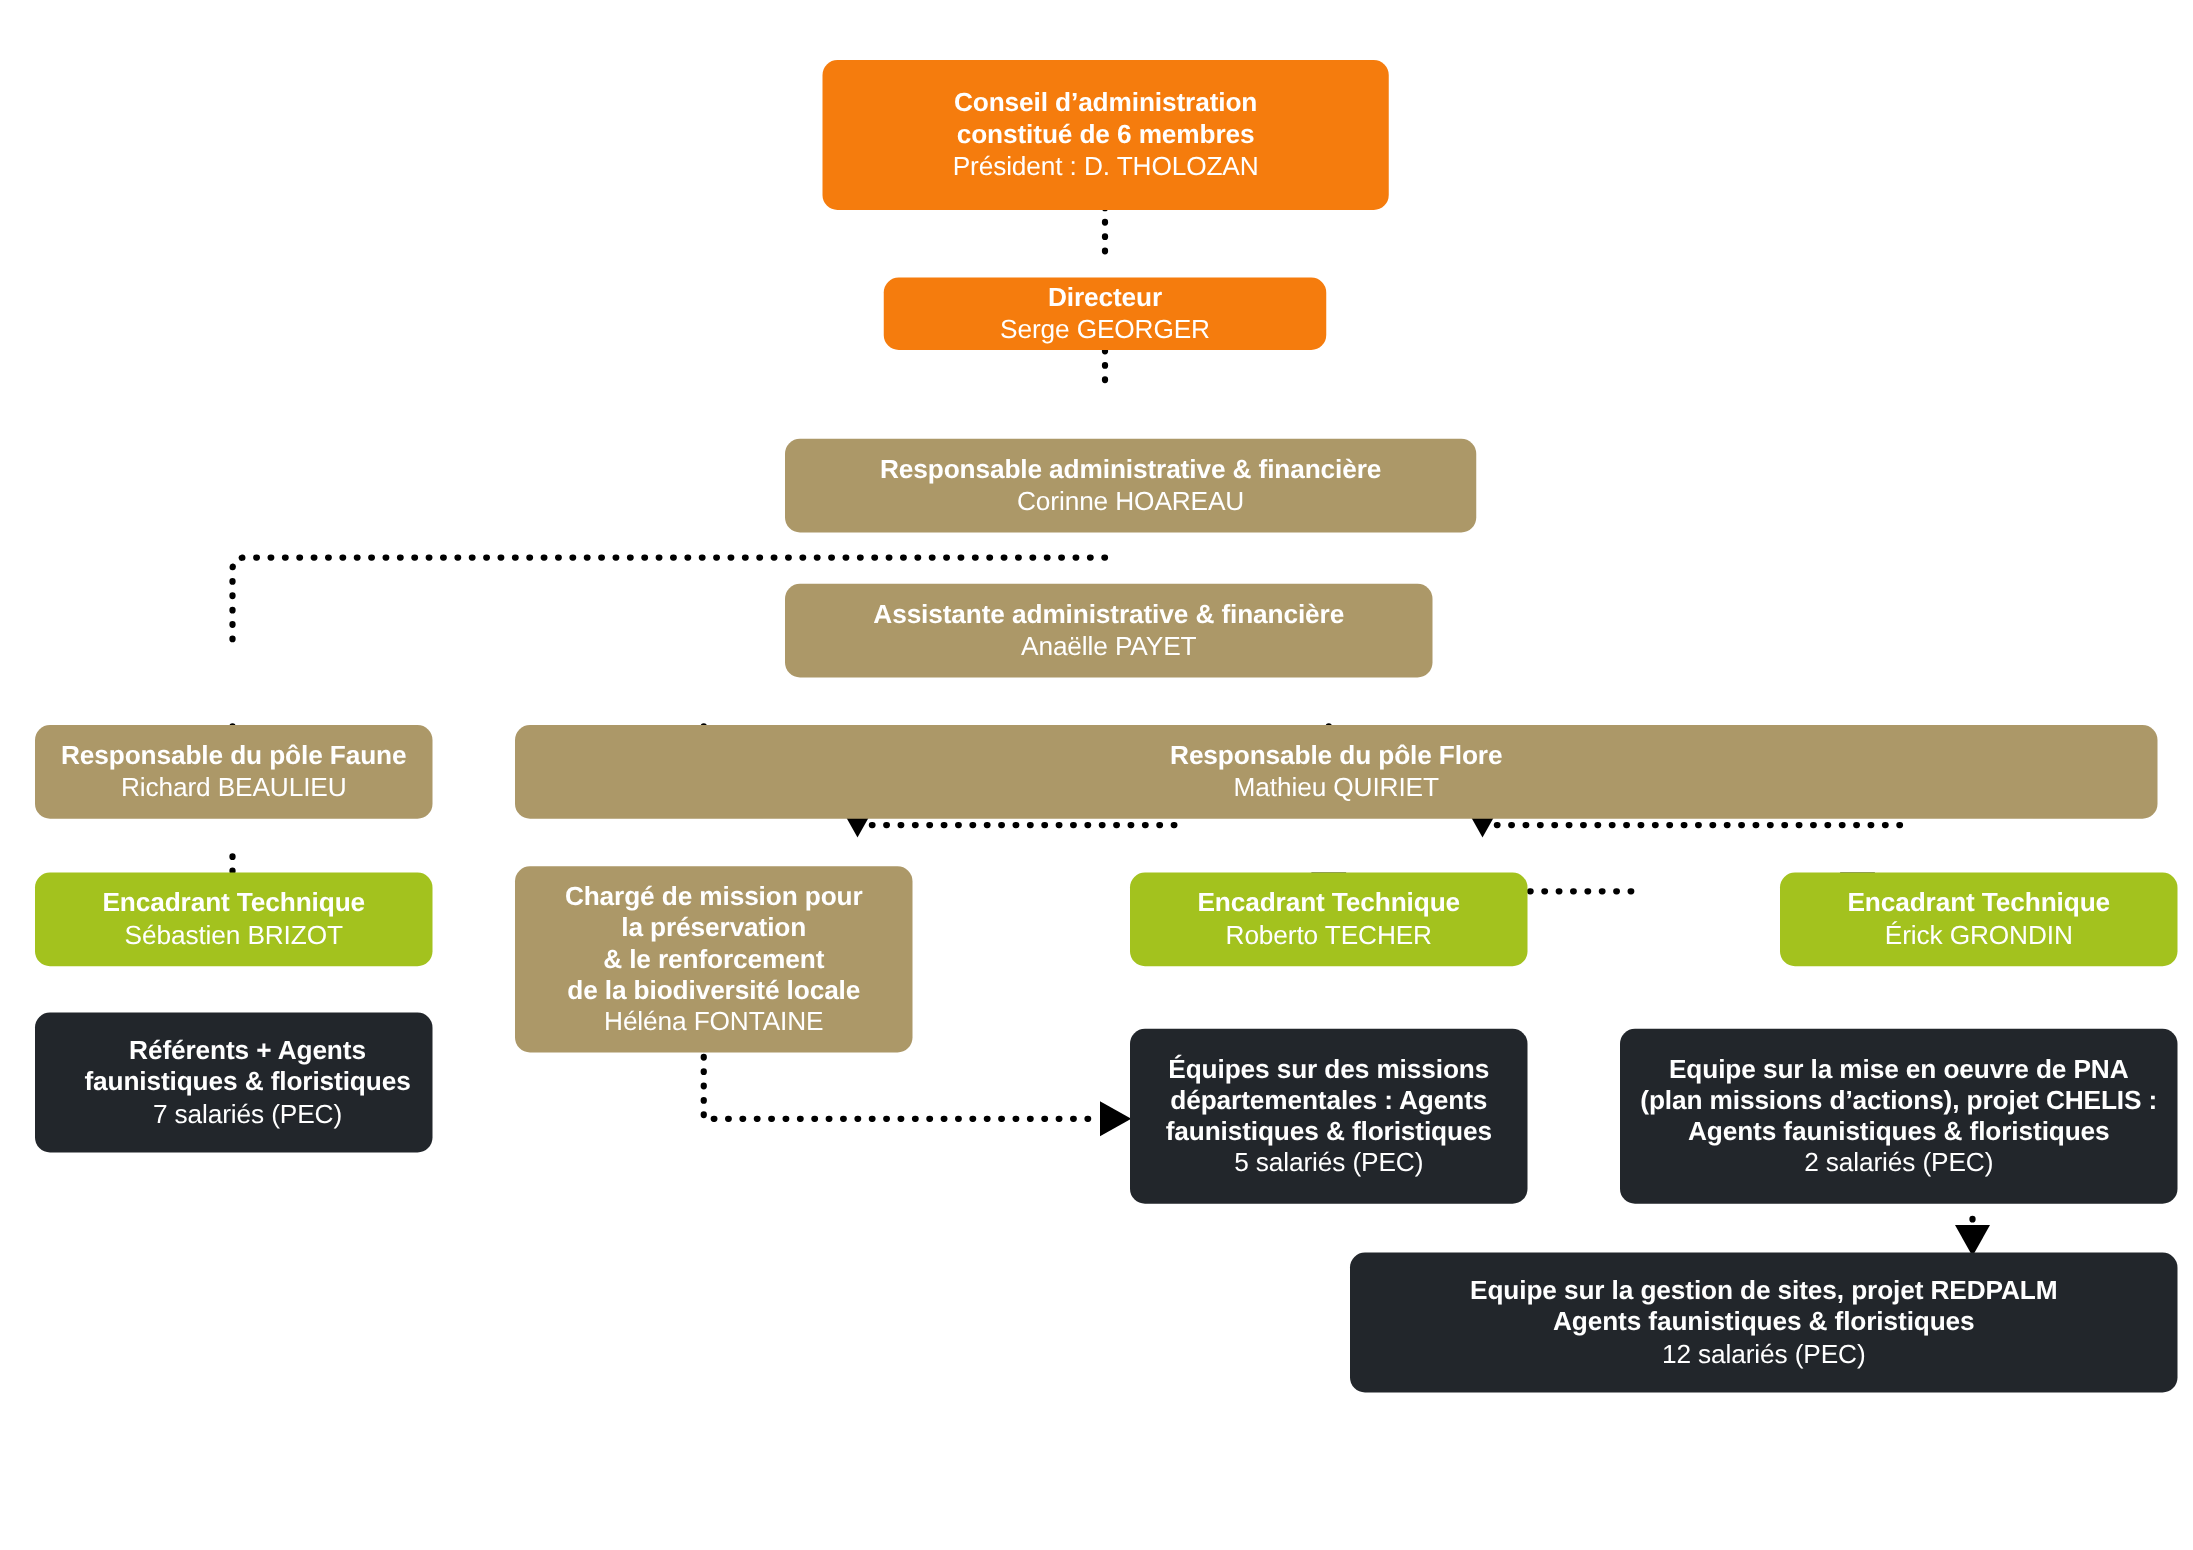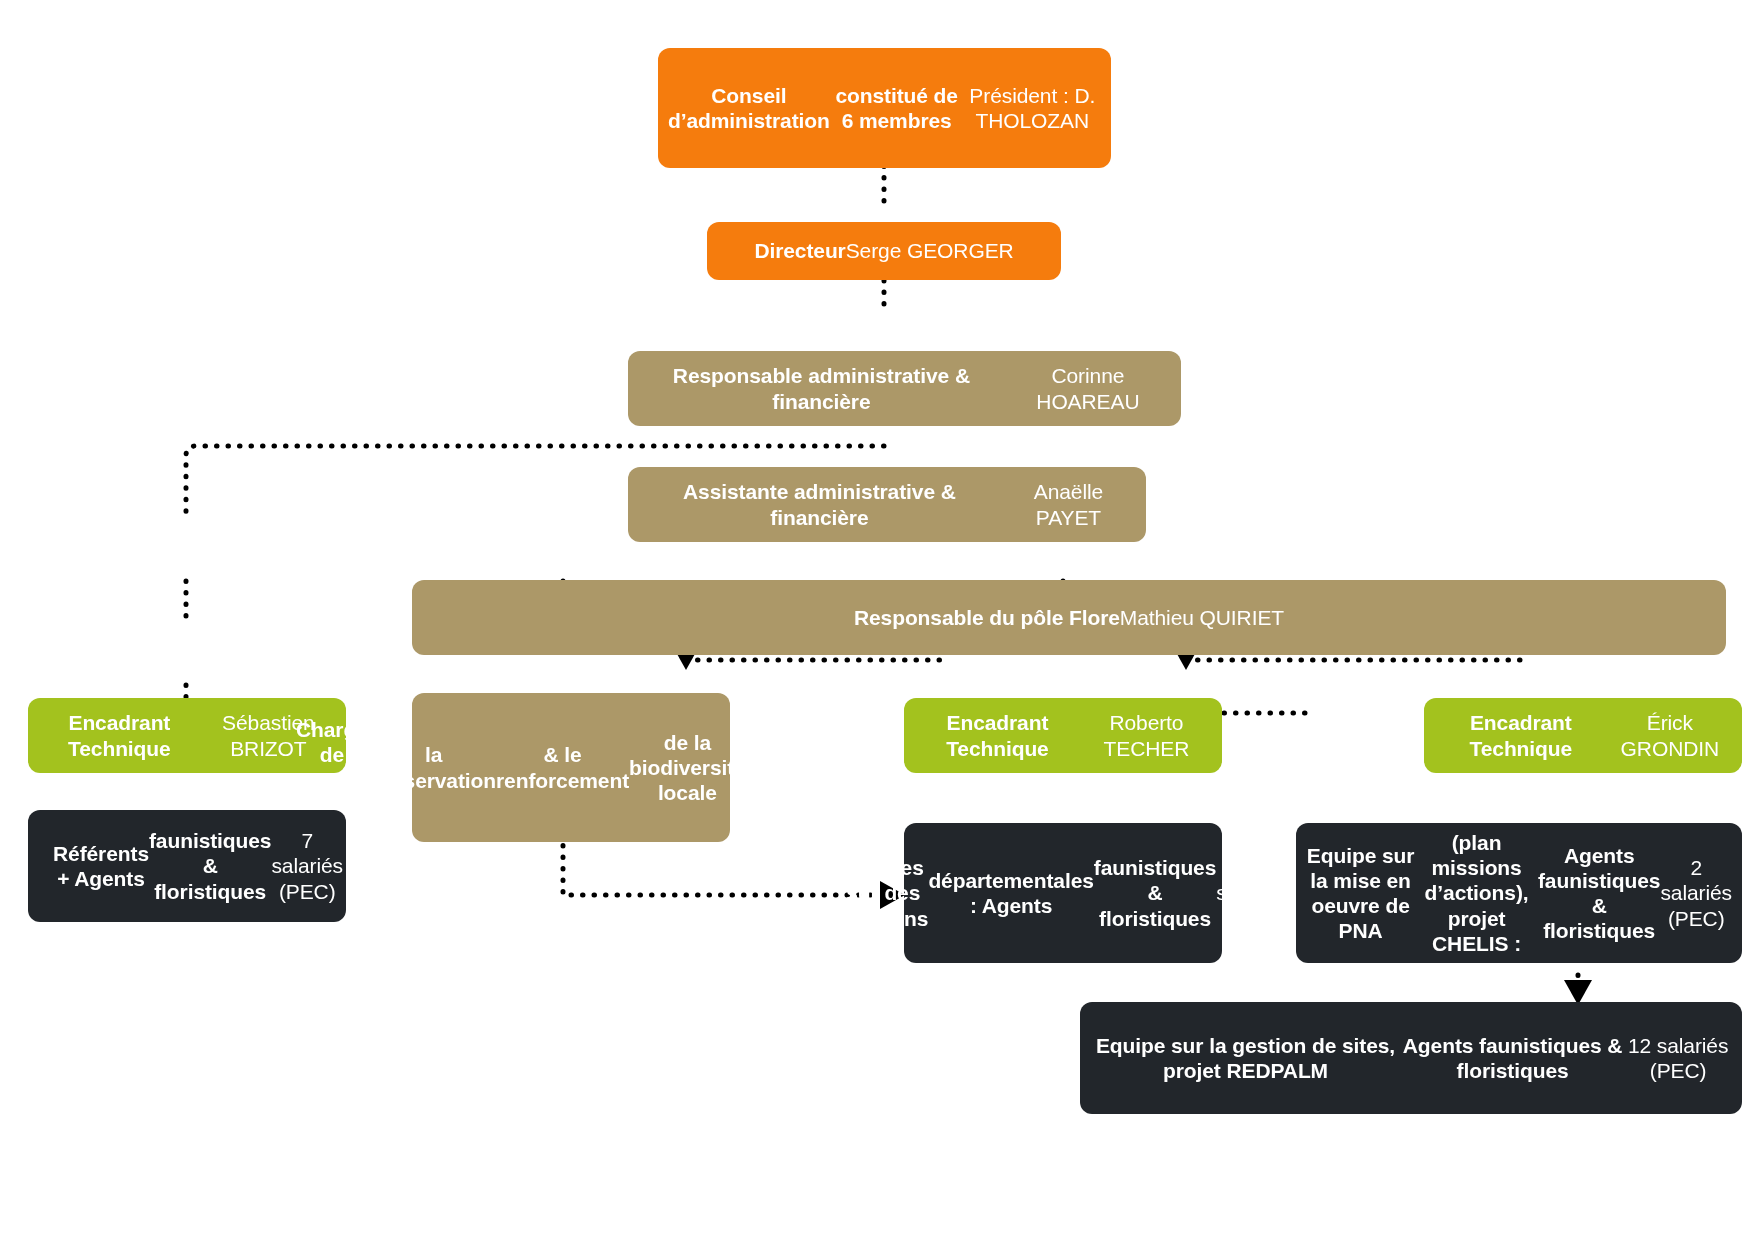--- a/index.html
+++ b/index.html
@@ -1,20 +1,20 @@
 <!DOCTYPE html>
 <html><head>
 <meta charset="utf-8">
 <style>
   html,body{margin:0;padding:0;background:#ffffff;}
   body{width:1754px;height:1240px;position:relative;overflow:hidden;
        font-family:"Liberation Sans","DejaVu Sans",sans-serif;}
   #canvas{position:absolute;left:0;top:0;width:1754px;height:1240px;}
 
-  .box{position:absolute;box-sizing:border-box;display:flex;
+  .box{position:absolute;box-sizing:border-box;display:flex;flex-direction:column;
        align-items:center;justify-content:center;text-align:center;color:#ffffff;
        border-radius:12px;padding:6px 10px;line-height:1.20;}
   .box .t1{font-weight:bold;font-size:21px;letter-spacing:-0.1px;}
   .box .t2{font-weight:normal;font-size:21px;letter-spacing:-0.1px;}
   .box .ln{display:block;}
 
   .orange{background:#F57C0D;}
   .tan{background:#AC9868;}
   .green{background:#A3C21E;}
   .dark{background:#22262B;}
@@ -82,20 +82,24 @@
   <div class="box tan" style="left:628px;top:351px;width:553px;height:75px;">
     <span class="t1 ln">Responsable administrative &amp; financière</span>
     <span class="t2 ln">Corinne HOAREAU</span>
   </div>
 
   <div class="box tan" style="left:628px;top:467px;width:518px;height:75px;">
     <span class="t1 ln">Assistante administrative &amp; financière</span>
     <span class="t2 ln">Anaëlle PAYET</span>
   </div>
 
+  <div class="box tan" style="left:28px;top:580px;width:318px;height:75px;">
+    <span class="t1 ln">Responsable du pôle Faune</span>
+    <span class="t2 ln">Richard BEAULIEU</span>
+  </div>
 
   <div class="box tan" style="left:412px;top:580px;width:1314px;height:75px;">
     <span class="t1 ln">Responsable du pôle Flore</span>
     <span class="t2 ln">Mathieu QUIRIET</span>
   </div>
 
   <div class="box green" style="left:28px;top:698px;width:318px;height:75px;">
     <span class="t1 ln">Encadrant Technique</span>
     <span class="t2 ln">Sébastien BRIZOT</span>
   </div>

